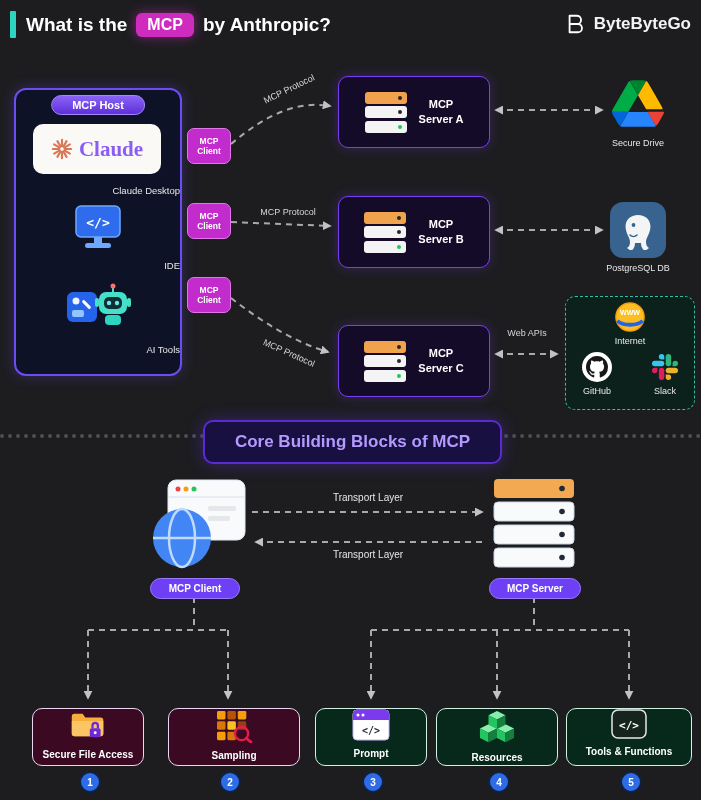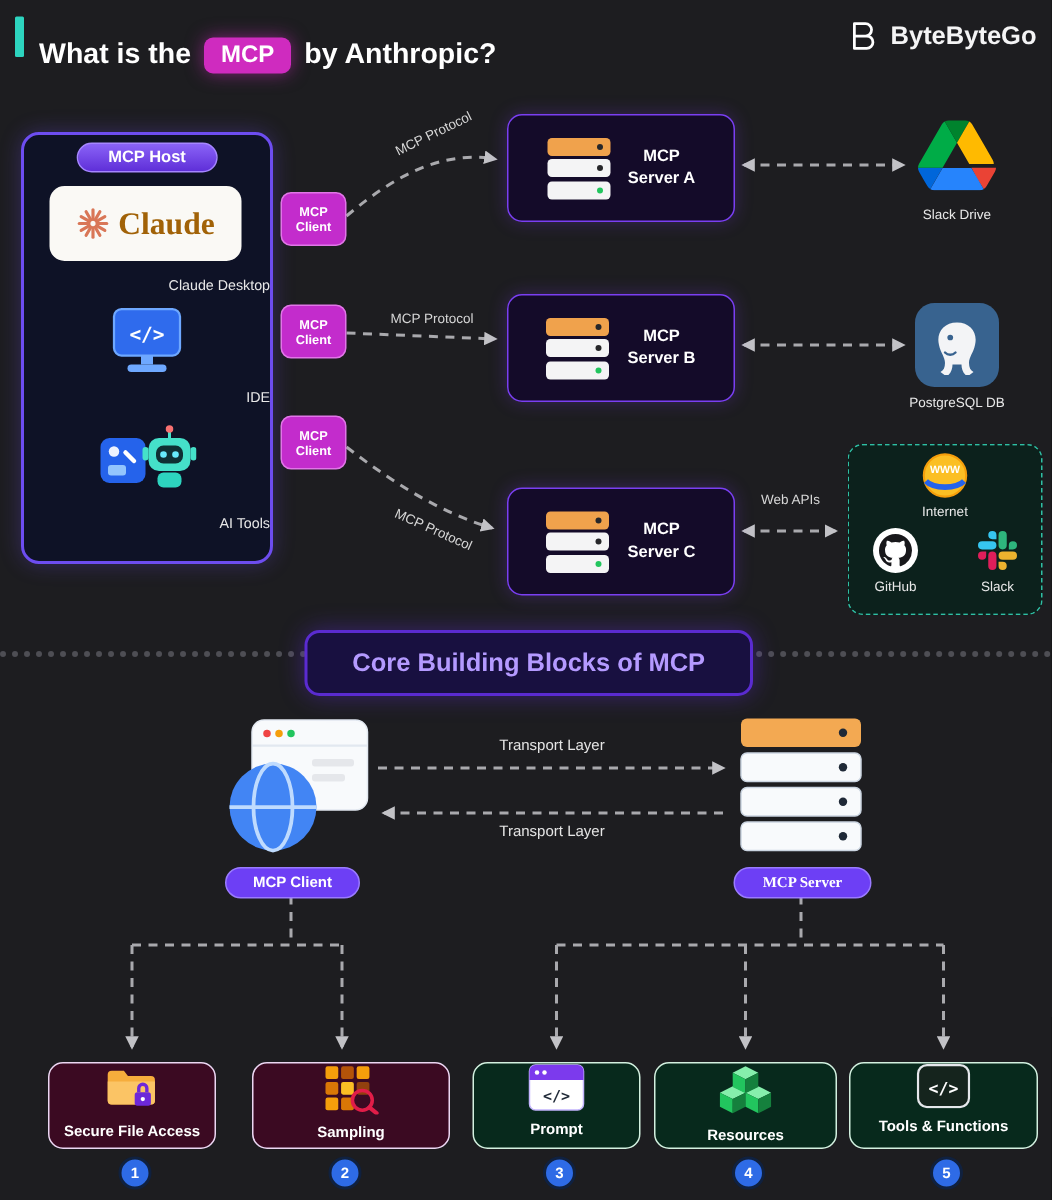--- a/index.html
+++ b/index.html
@@ -4,36 +4,36 @@
 <style>
   html,body{margin:0;padding:0;background:#141414;}
   .canvas{position:relative;width:701px;height:800px;background:#1d1d20;overflow:hidden;
           font-family:"Liberation Sans",sans-serif;color:#fff;}
   .abs{position:absolute;}
   .overlay{position:absolute;left:0;top:0;z-index:1;pointer-events:none;}
   .z2{z-index:2;}
 
   
   .accent-bar{left:10px;top:11px;width:6px;height:27px;background:#2dd4bf;border-radius:1px;}
-  .title-row{left:26px;top:22px;display:flex;align-items:center;gap:9px;height:30px;justify-content:center;}
+  .title-row{left:26px;top:10px;display:flex;align-items:center;gap:9px;height:30px;justify-content:center;}
   .title-text{font-size:19px;font-weight:bold;color:#fff;}
   .mcp-badge{background:#cf2bbf;color:#fff;font-size:16px;font-weight:bold;padding:3px 11px;
              border-radius:6px;box-shadow:0 0 12px rgba(207,43,191,.55);}
   .brand{top:13px;right:10px;display:flex;align-items:center;gap:7px;text-align:right;}
   .brand-text{font-size:17px;font-weight:bold;color:#f4f4f5;}
 
   
   .host-box{left:14px;top:88px;width:164px;height:284px;background:#0e1226;
             border:2px solid #6d4df0;border-radius:12px;box-shadow:0 0 14px rgba(109,77,240,.3);}
   .host-pill{left:50%;transform:translateX(-50%);top:5px;padding:3px 20px;border-radius:999px;
              background:linear-gradient(180deg,#8a63f7,#5f2fd8);border:1px solid #a586ff;
              font-size:11px;font-weight:bold;white-space:nowrap;}
   .claude-card{left:17px;top:34px;width:128px;height:50px;background:#faf9f5;border-radius:10px;
                display:flex;align-items:center;justify-content:center;gap:6px;}
-  .claude-word{font-family:"Liberation Serif",serif;font-size:21px;font-weight:600;color:#a16207;}
+  .claude-word{font-family:"Liberation Serif",serif;font-size:21px;font-weight:600;color:#8b5cf6;}
   .host-label{left:0;width:100%;text-align:right;font-size:9.5px;color:#e8e8e8;}
   .icon-center{left:50%;transform:translateX(-50%);}
 
   
   .client-box{left:187px;width:44px;height:36px;background:#c32ccc;border:1px solid #e176e7;
               border-radius:7px;display:flex;align-items:center;justify-content:center;text-align:center;
               font-size:8.5px;font-weight:bold;line-height:1.2;padding:2px;box-sizing:border-box;z-index:2;}
 
   
   .server-box{left:338px;width:150px;height:70px;background:#140b29;border:1.6px solid #7a3ff2;
@@ -224,21 +224,21 @@
   </div>
 
   <svg class="abs" style="left:612px;top:80px;" width="52" height="47" viewBox="0 0 87.3 78">
     <path d="m6.6 66.85 3.85 6.65c.8 1.4 1.95 2.5 3.3 3.3l13.75-23.8h-27.5c0 1.55.4 3.1 1.2 4.5z" fill="#0066da"></path>
     <path d="m43.65 25-13.75-23.8c-1.35.8-2.5 1.9-3.3 3.3l-25.4 44a9.06 9.06 0 0 0 -1.2 4.5h27.5z" fill="#00ac47"></path>
     <path d="m73.55 76.8c1.35-.8 2.5-1.9 3.3-3.3l1.6-2.75 7.65-13.25c.8-1.4 1.2-2.95 1.2-4.5h-27.5l5.85 11.5z" fill="#ea4335"></path>
     <path d="m43.65 25 13.75-23.8c-1.35-.8-2.9-1.2-4.5-1.2h-18.5c-1.6 0-3.15.45-4.5 1.2z" fill="#00832d"></path>
     <path d="m59.8 53.2h-32.3l-13.75 23.8c1.35.8 2.9 1.2 4.5 1.2h50.8c1.6 0 3.15-.45 4.5-1.2z" fill="#2684fc"></path>
     <path d="m73.4 26.5-12.7-22c-.8-1.4-1.95-2.5-3.3-3.3l-13.75 23.8 13.75 23.8h27.45c0-1.55-.4-3.1-1.2-4.5z" fill="#ffba00"></path>
   </svg>
-  <div class="abs ext-label" style="left:600px;top:138px;width:76px;">Slack Drive</div>
+  <div class="abs ext-label" style="left:600px;top:138px;width:76px;">Secure Drive</div>
 
   <div class="abs pg-tile">
     <svg width="40" height="40" viewBox="0 0 40 40">
       <path d="M20 5C11 5 6 12 8 20c1 5 4 8 4 12 0 3-1 5-3 6l4 3c3-2 4-5 4-8h6c0 3 1 6 4 8l4-3c-2-1-3-3-3-6 0-4 3-7 4-12 2-8-3-15-12-15z" fill="#f3f4f6"></path>
       <circle cx="15.5" cy="15" r="1.9" fill="#38638f"></circle>
       <path d="M12 25c2 2 5 2 7 0" fill="none" stroke="#38638f" stroke-width="1.6" stroke-linecap="round"></path>
     </svg>
   </div>
   <div class="abs ext-label" style="left:598px;top:263px;width:80px;">PostgreSQL DB</div>
 
@@ -286,21 +286,21 @@
   <svg class="abs z2" style="left:492px;top:477px;" width="84" height="94" viewBox="0 0 84 94">
     <rect x="2" y="2" width="80" height="19" rx="4" fill="#f3a952"></rect>
       <circle cx="70" cy="11.5" r="2.8" fill="#1f2937"></circle>
     <rect x="2" y="25" width="80" height="19" rx="4" fill="#f8fafc" stroke="#cbd5e1"></rect>
       <circle cx="70" cy="34.5" r="2.8" fill="#1f2937"></circle>
     <rect x="2" y="48" width="80" height="19" rx="4" fill="#f8fafc" stroke="#cbd5e1"></rect>
       <circle cx="70" cy="57.5" r="2.8" fill="#1f2937"></circle>
     <rect x="2" y="71" width="80" height="19" rx="4" fill="#f8fafc" stroke="#cbd5e1"></rect>
       <circle cx="70" cy="80.5" r="2.8" fill="#1f2937"></circle>
   </svg>
-  <div class="abs node-pill" style="left:489px;top:578px;width:90px;font-family:Liberation Serif, serif;">MCP Server</div>
+  <div class="abs node-pill" style="left:489px;top:578px;width:90px;">MCP Server</div>
 
   <div class="abs transport-label" style="left:298px;top:492px;">Transport Layer</div>
   <div class="abs transport-label" style="left:298px;top:549px;">Transport Layer</div>
 
   <div class="abs block red" style="left:32px;width:112px;">
     <svg width="36" height="33" viewBox="0 0 40 36">
       <path d="M2 8a3 3 0 0 1 3-3h9l3 4h17a3 3 0 0 1 3 3v15a3 3 0 0 1-3 3H5a3 3 0 0 1-3-3z" fill="#f6ad3c"></path>
       <path d="M2 13h35v14a3 3 0 0 1-3 3H5a3 3 0 0 1-3-3z" fill="#fbc465"></path>
       <path d="M25 21v-3a3 3 0 0 1 6 0v3" fill="none" stroke="#6d28d9" stroke-width="2.5"></path>
       <rect x="22" y="21" width="12" height="10" rx="2" fill="#6d28d9"></rect>

